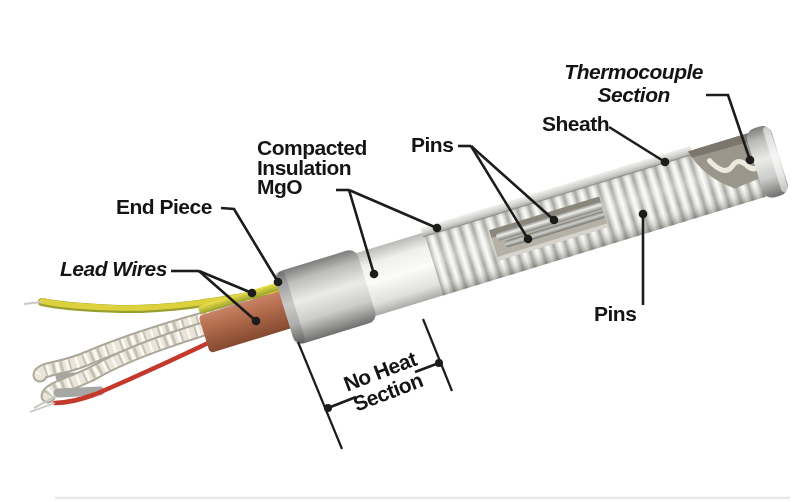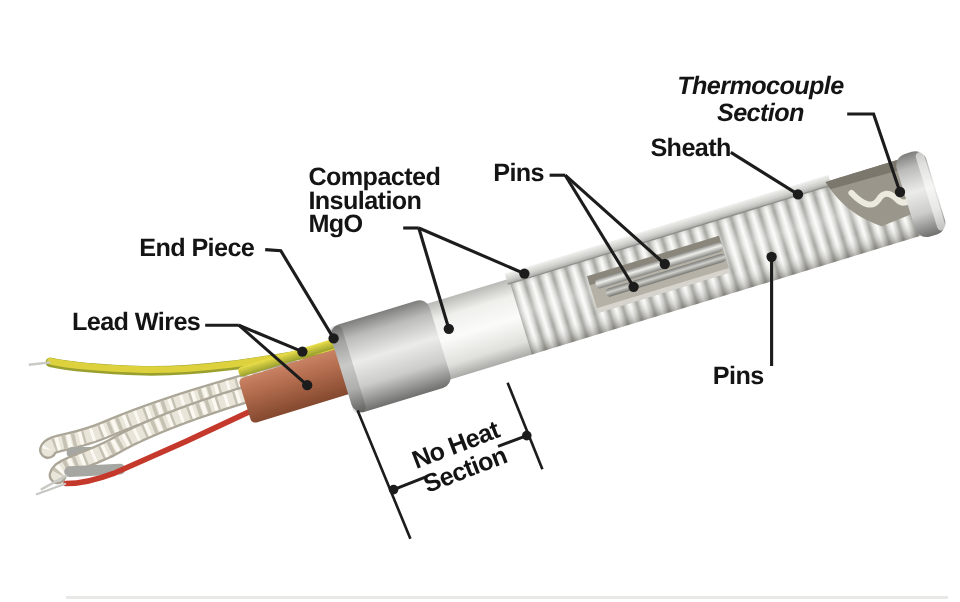--- a/index.html
+++ b/index.html
@@ -8,21 +8,21 @@
   #stage{position:absolute;left:0;top:0;width:800px;height:502px;}
   svg.art{position:absolute;left:0;top:0;}
   .lbl{position:absolute;font-weight:bold;font-size:21px;color:#141414;
        letter-spacing:-0.5px;line-height:22px;white-space:nowrap;}
   .lbl div{white-space:nowrap;}
   #lbl-tc{top:60px;right:97px;text-align:center;line-height:23px;font-style:italic;}
   #lbl-sheath{left:542px;top:113px;}
   #lbl-pins{left:411px;top:134px;}
   #lbl-mgo{left:257px;top:138px;line-height:19.5px;}
   #lbl-end{left:116px;top:196px;}
-  #lbl-lead{left:60px;top:258px;}
+  #lbl-lead{left:60px;top:258px;font-style:italic;}
   #lbl-res{left:594px;top:303px;line-height:21px;}
   #lbl-noheat{left:384px;top:382px;transform:translate(-50%,-50%) rotate(-21deg);
               text-align:center;line-height:22px;}
 </style>
 </head>
 <body>
 
 <div id="stage">
 
 <svg class="art" width="800" height="502" viewBox="0 0 800 502">

